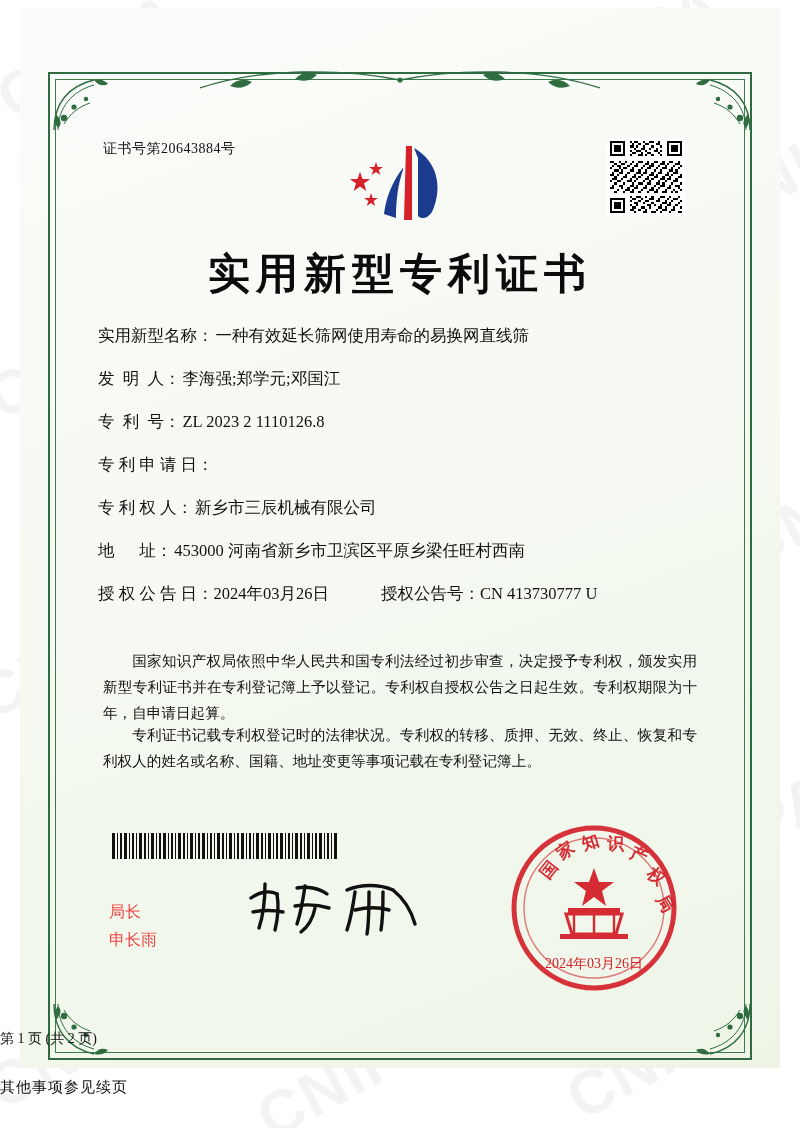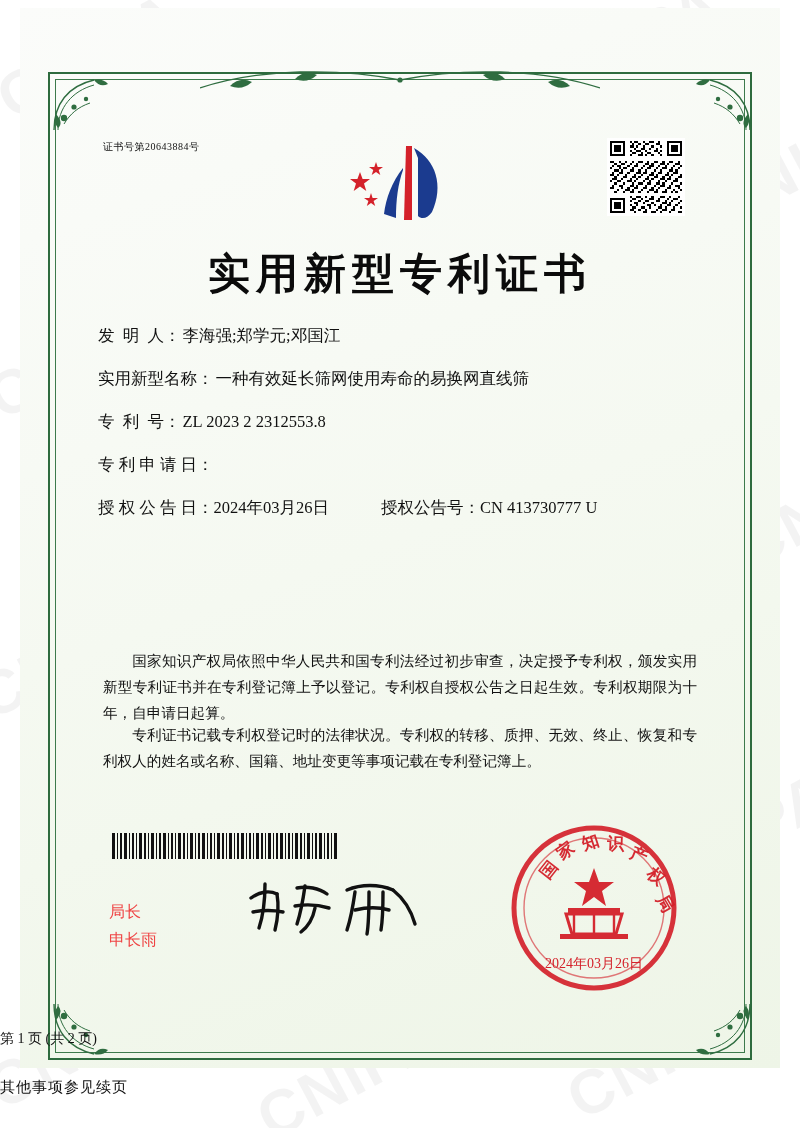--- a/index.html
+++ b/index.html
@@ -85,21 +85,21 @@
     left: 200px; top: 66px;
     width: 400px; height: 36px;
     color: #2f6d40;
   }
   .topvine svg { width:100%; height:100%; display:block; }
 
   
   .cert-no {
     position: absolute;
     left: 103px; top: 140px;
-    font-size: 10px;
+    font-size: 14px;
     color: #111;
     letter-spacing: 0.5px;
   }
   .logo {
     position: absolute;
     left: 340px; top: 140px;
     width: 120px; height: 86px;
   }
   .logo svg { width: 100%; height: 100%; }
 
@@ -553,33 +553,41 @@
           <rect x="27" y="32" width="1" height="1"></rect>
           <rect x="31" y="32" width="2" height="1"></rect>
       </g>
     </svg>
   </div>
 
   <div class="title">实用新型专利证书</div>
 
   <div class="fields">
     <div class="frow">
+      <span class="flabel">实用新型名称：</span>
+      <span class="fvalue">一种有效延长筛网使用寿命的易换网直线筛</span>
+    </div>
+    <div class="frow">
       <span class="flabel">发  明  人：</span>
       <span class="fvalue">李海强;郑学元;邓国江</span>
     </div>
     <div class="frow">
-      <span class="flabel">实用新型名称：</span>
-      <span class="fvalue">一种有效延长筛网使用寿命的易换网直线筛</span>
-    </div>
-    <div class="frow">
       <span class="flabel">专  利  号：</span>
-      <span class="fvalue">ZL 2023 2 2312553.8</span>
+      <span class="fvalue">ZL 2023 2 1110126.8</span>
     </div>
     <div class="frow">
       <span class="flabel">专 利 申 请 日：</span>
+    </div>
+    <div class="frow">
+      <span class="flabel">专 利 权 人：</span>
+      <span class="fvalue">新乡市三辰机械有限公司</span>
+    </div>
+    <div class="frow">
+      <span class="flabel">地      址：</span>
+      <span class="fvalue">453000 河南省新乡市卫滨区平原乡梁任旺村西南</span>
     </div>
     <div class="frow inline2">
       <span class="flabel">授 权 公 告 日：</span>
       <span>2024年03月26日</span>
       <span class="second-label">授权公告号：</span>
       <span>CN 413730777 U</span>
     </div>
   </div>
 
   <div class="para p2">专利证书记载专利权登记时的法律状况。专利权的转移、质押、无效、终止、恢复和专利权人的姓名或名称、国籍、地址变更等事项记载在专利登记簿上。</div>

